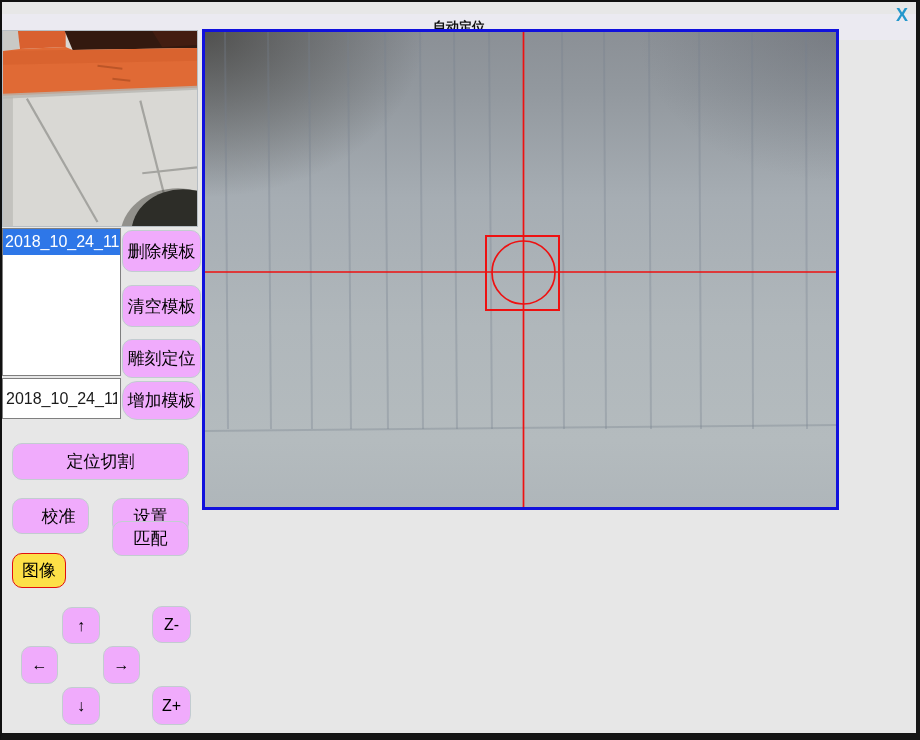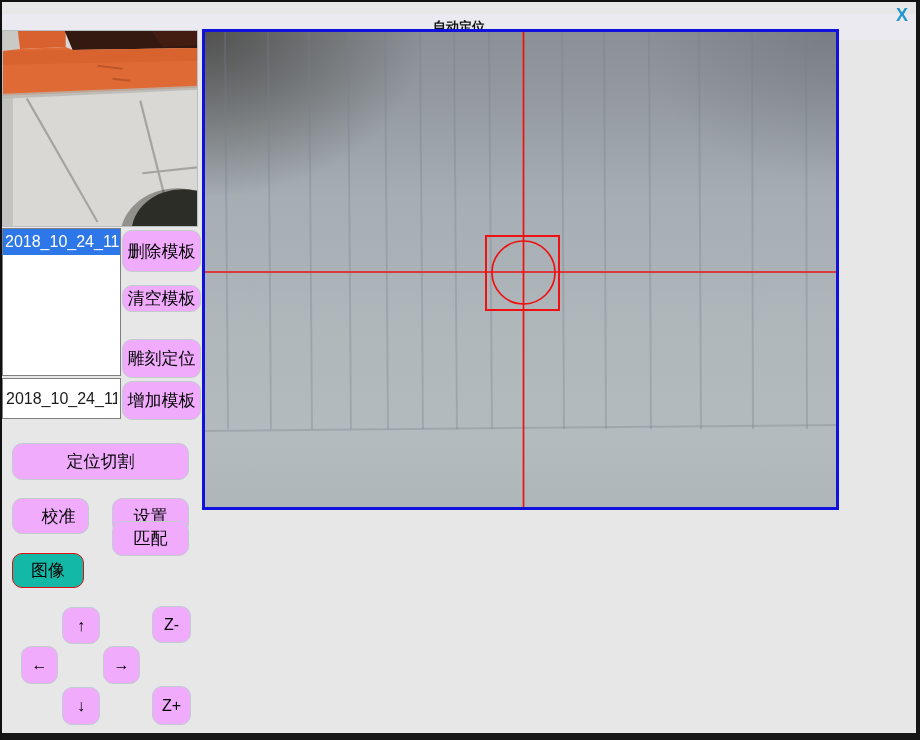--- a/index.html
+++ b/index.html
@@ -41,27 +41,27 @@
     font-size:16px; padding:0 3px; color:#1a1a1a;
     font-family:"Liberation Sans", sans-serif;
   }
   .btn{
     position:absolute; background:#f0abfc; border:1px solid #c2ccd0;
     border-radius:10px; display:flex; align-items:center; justify-content:center;
     font-size:17px; color:#000; cursor:pointer; box-sizing:border-box;
     font-family:"Liberation Sans", sans-serif;
   }
   .btn-delete { left:120px; top:228px; width:79px; height:42px; }
-  .btn-clear  { left:120px; top:283px; width:79px; height:27px; }
+  .btn-clear  { left:120px; top:283px; width:79px; height:42px; }
   .btn-engrave{ left:120px; top:337px; width:79px; height:39px; }
-  .btn-add    { left:120px; top:379px; width:79px; height:39px; }
+  .btn-add    { left:120px; top:379px; width:79px; height:39px;border-radius:15px; }
   .btn-poscut { left:10px;  top:441px; width:177px; height:37px; }
   .btn-calib  { left:10px;  top:496px; width:77px;  height:36px;padding-left:16px; }
   .btn-set    { left:110px; top:496px; width:77px;  height:36px; }
-  .btn-image  { left:10px;  top:551px; width:72px;  height:35px; background:#14b8a6; border-color:#e20f0f; }
+  .btn-image  { left:10px;  top:551px; width:54px;  height:35px; background:#fde047; border-color:#e20f0f; }
   .btn-match  { left:110px; top:519px; width:77px;  height:35px; }
   .jog{font-size:16px;}
   .btn-up     { left:60px;  top:605px; width:38px; height:37px; }
   .btn-zminus { left:150px; top:604px; width:39px; height:37px; }
   .btn-left   { left:19px;  top:644px; width:37px; height:38px; }
   .btn-right  { left:101px; top:644px; width:37px; height:38px; }
   .btn-down   { left:60px;  top:685px; width:38px; height:38px; }
   .btn-zplus  { left:150px; top:684px; width:39px; height:39px; }
   .camera-view{
     position:absolute; left:200px; top:27px; width:637px; height:481px;

